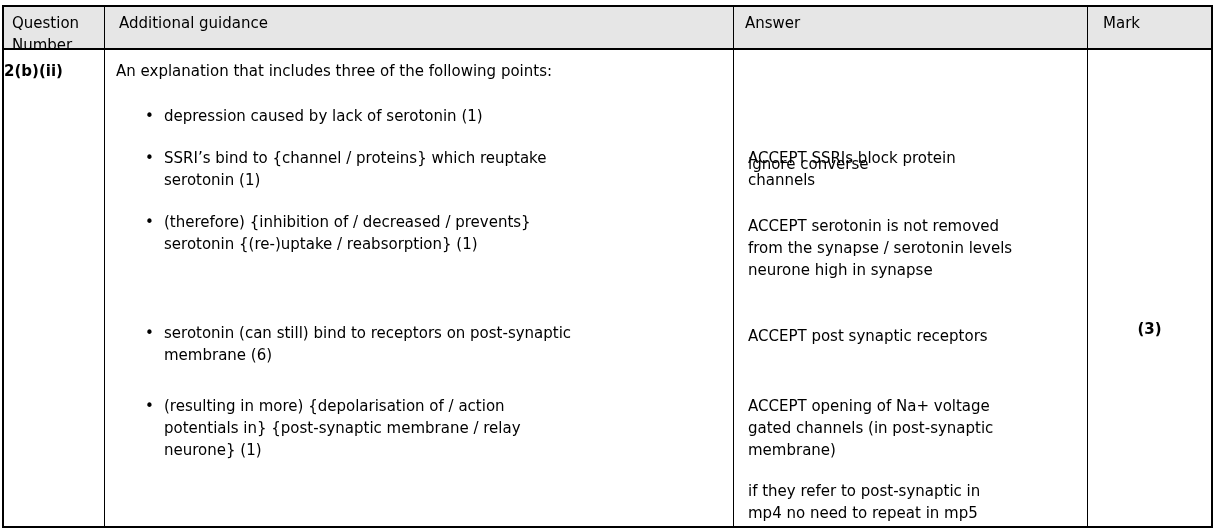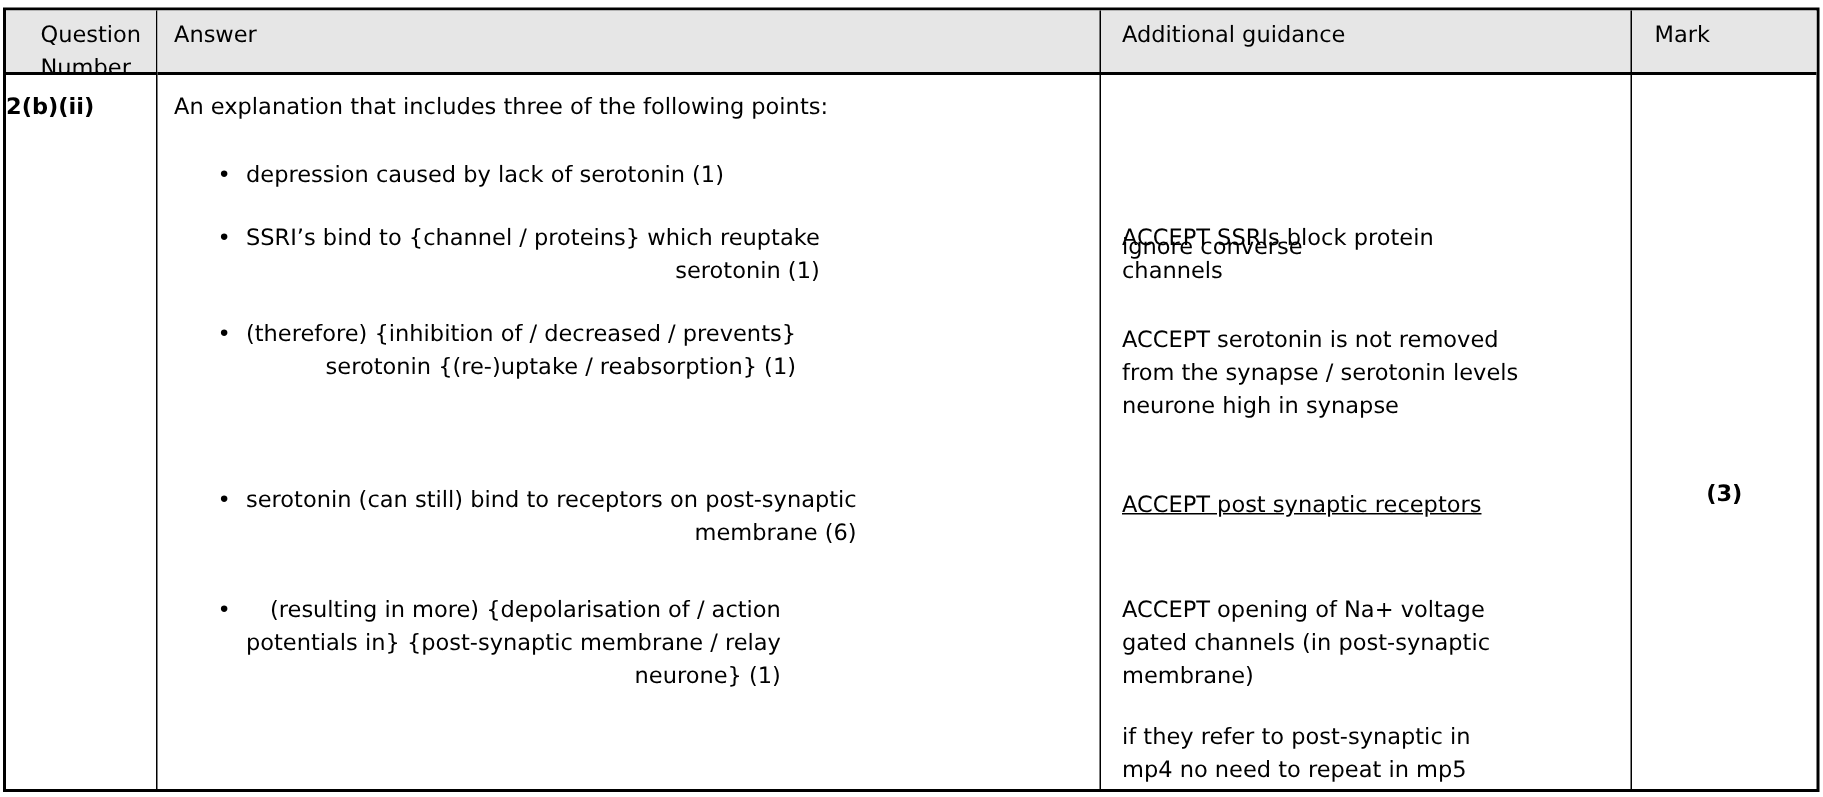--- a/index.html
+++ b/index.html
@@ -20,57 +20,57 @@
     background: #fff;
   }
   .cell { position: relative; overflow: hidden; }
   .hcell {
     background: #e6e6e6;
     border-bottom: 2px solid #000;
     padding-top: 5px;
     white-space: pre-line;
   }
   .vline { border-right: 1px solid #000; }
-  .h-q { padding-left: 23px; }
+  .h-q { padding-left: 8px; }
   .h-a { padding-left: 11px; }
   .h-g { padding-left: 14px; }
   .h-m { padding-left: 15px; }
   .q-number {
     position: absolute; top: 10px; left: 0; right: 8px;
     text-align: left; font-weight: bold;
   }
   .intro { position: absolute; left: 11px; right: 8px; top: 10px; }
   .bullet-item {
     position: absolute; left: 40px; width: 540px;
     display: flex;
   }
   .bullet-item .dot { flex: none; width: 19px; }
-  .bullet-item .btext { white-space: pre-line; text-align: right; }
+  .bullet-item .btext { white-space: pre-line; }
   .guide-item {
     position: absolute; left: 14px; right: 8px;
     white-space: pre-line;
   }
   .mark-value {
     position: absolute; top: 268px; left: 0; right: 0;
     text-align: center; font-weight: bold;
   }
   .b0 { top: 55px; }  .b1 { top: 97px; }  .b2 { top: 161px; }
   .b3 { top: 272px; } .b4 { top: 345px; }
   .g0 { top: 55px; margin-top: 48px; }  .g1 { top: 97px; }  .g2 { top: 165px; }
-  .g3 { top: 275px; text-decoration: underline; } .g4 { top: 345px; } .g5 { top: 430px; }
+  .g3 { top: 275px; } .g4 { top: 345px; } .g5 { top: 430px; }
 </style>
 </head>
 <body>
 
 <div class="ms-table">
 
   <div class="cell hcell vline h-q">Question
 Number</div>
+  <div class="cell hcell vline h-g">Additional guidance</div>
   <div class="cell hcell vline h-a">Answer</div>
-  <div class="cell hcell vline h-g">Additional guidance</div>
   <div class="cell hcell h-m">Mark</div>
 
   <div class="cell vline">
     <div class="q-number">2(b)(ii)</div>
   </div>
 
   <div class="cell vline">
     <div class="intro">An explanation that includes three of the following points:</div>
 
     <div class="bullet-item b0">

